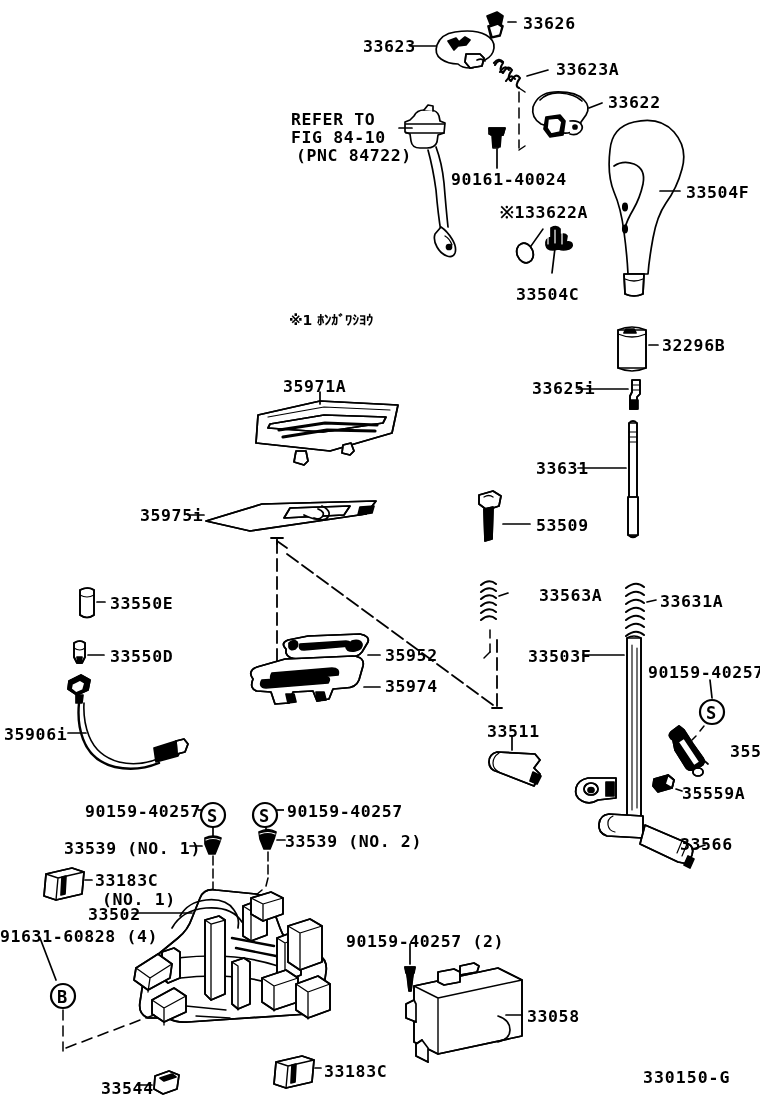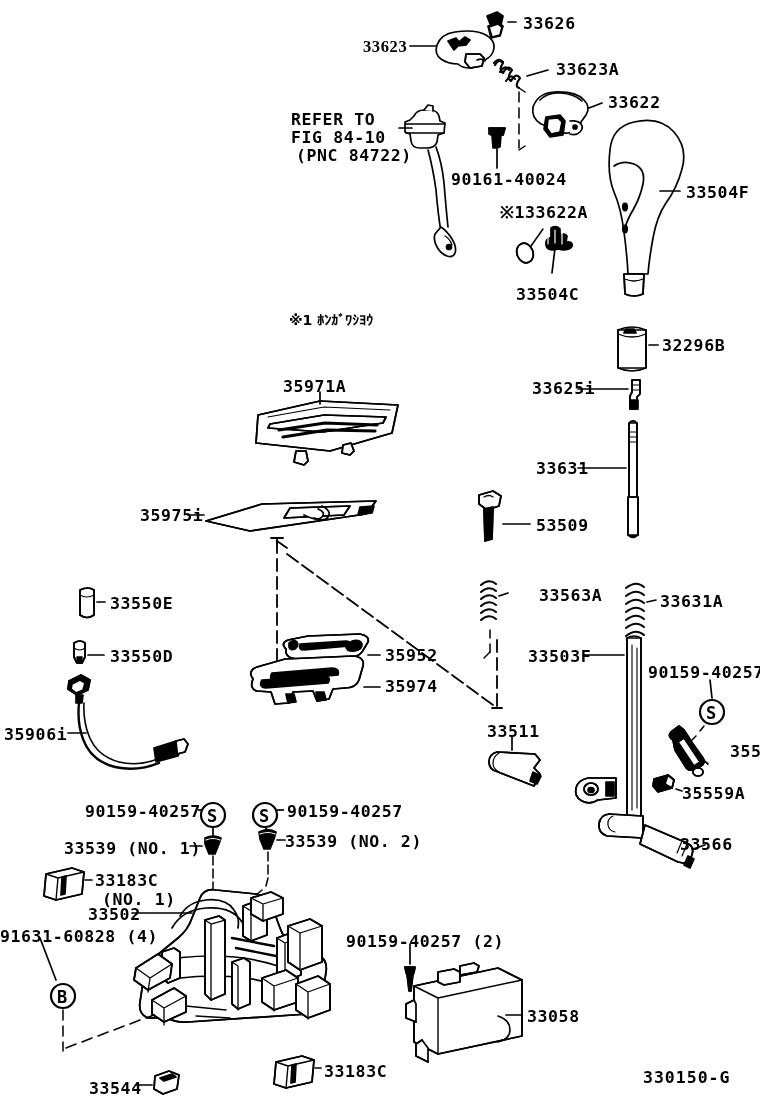--- a/index.html
+++ b/index.html
@@ -474,21 +474,21 @@
         <path d="M422 1040 l-6 4 l0 12 l12 6 l0 -14 z" fill="#fff"></path>
         <path d="M422 1040 l-6 4 l0 12 l12 6"></path>
         <path d="M498 1016 q12 4 12 14 q0 9 -12 12"></path>
       </g>
       <line x1="506" y1="1015" x2="522" y2="1015"></line>
 
     </g>
   </svg>
 
   <div class="lbl" style="left:523px; top:14px;">33626</div>
-  <div class="lbl" style="left:363px; top:37px;font-family:Liberation Serif, serif;">33623</div>
+  <div class="lbl" style="left:363px; top:37px;">33623</div>
   <div class="lbl" style="left:556px; top:60px;">33623A</div>
   <div class="lbl" style="left:608px; top:93px;">33622</div>
   <div class="lbl" style="left:686px; top:183px;">33504F</div>
   <div class="lbl" style="left:451px; top:170px;">90161-40024</div>
   <div class="lbl" style="left:500px; top:203px;">※133622A</div>
   <div class="lbl" style="left:516px; top:285px;">33504C</div>
   <div class="lbl" style="left:662px; top:336px;">32296B</div>
   <div class="lbl" style="left:283px; top:377px;">35971A</div>
   <div class="lbl" style="left:532px; top:379px;">33625i</div>
   <div class="lbl" style="left:536px; top:459px;">33631</div>
@@ -510,21 +510,21 @@
   <div class="lbl" style="left:287px; top:802px;">90159-40257</div>
   <div class="lbl" style="left:64px;  top:839px;">33539 (NO. 1)</div>
   <div class="lbl" style="left:285px; top:832px;">33539 (NO. 2)</div>
   <div class="lbl" style="left:680px; top:835px;">33566</div>
   <div class="lbl" style="left:95px;  top:871px;">33183C</div>
   <div class="lbl" style="left:102px;  top:890px;">(NO. 1)</div>
   <div class="lbl" style="left:88px;  top:905px;">33502</div>
   <div class="lbl" style="left:0px;   top:927px;">91631-60828 (4)</div>
   <div class="lbl" style="left:346px; top:932px;">90159-40257 (2)</div>
   <div class="lbl" style="left:527px; top:1007px;">33058</div>
-  <div class="lbl" style="left:89px;  top:1079px;">33544</div>
+  <div class="lbl" style="left:101px;  top:1079px;">33544</div>
   <div class="lbl" style="left:324px; top:1062px;">33183C</div>
   <div class="lbl" style="left:324px; top:1137px;">(NO. 2)</div>
 
   <div class="lbl multi" style="left:291px; top:110px;">REFER TO</div>
   <div class="lbl multi" style="left:291px; top:128px;">FIG 84-10</div>
   <div class="lbl multi" style="left:296px; top:146px;">(PNC 84722)</div>
 
   <div class="lbl jp" style="left:289px; top:312px;">※1 ﾎﾝｶﾞﾜｼﾖｳ</div>
 
   <div class="figcode" style="left:643px; top:1068px;">330150-G</div>

